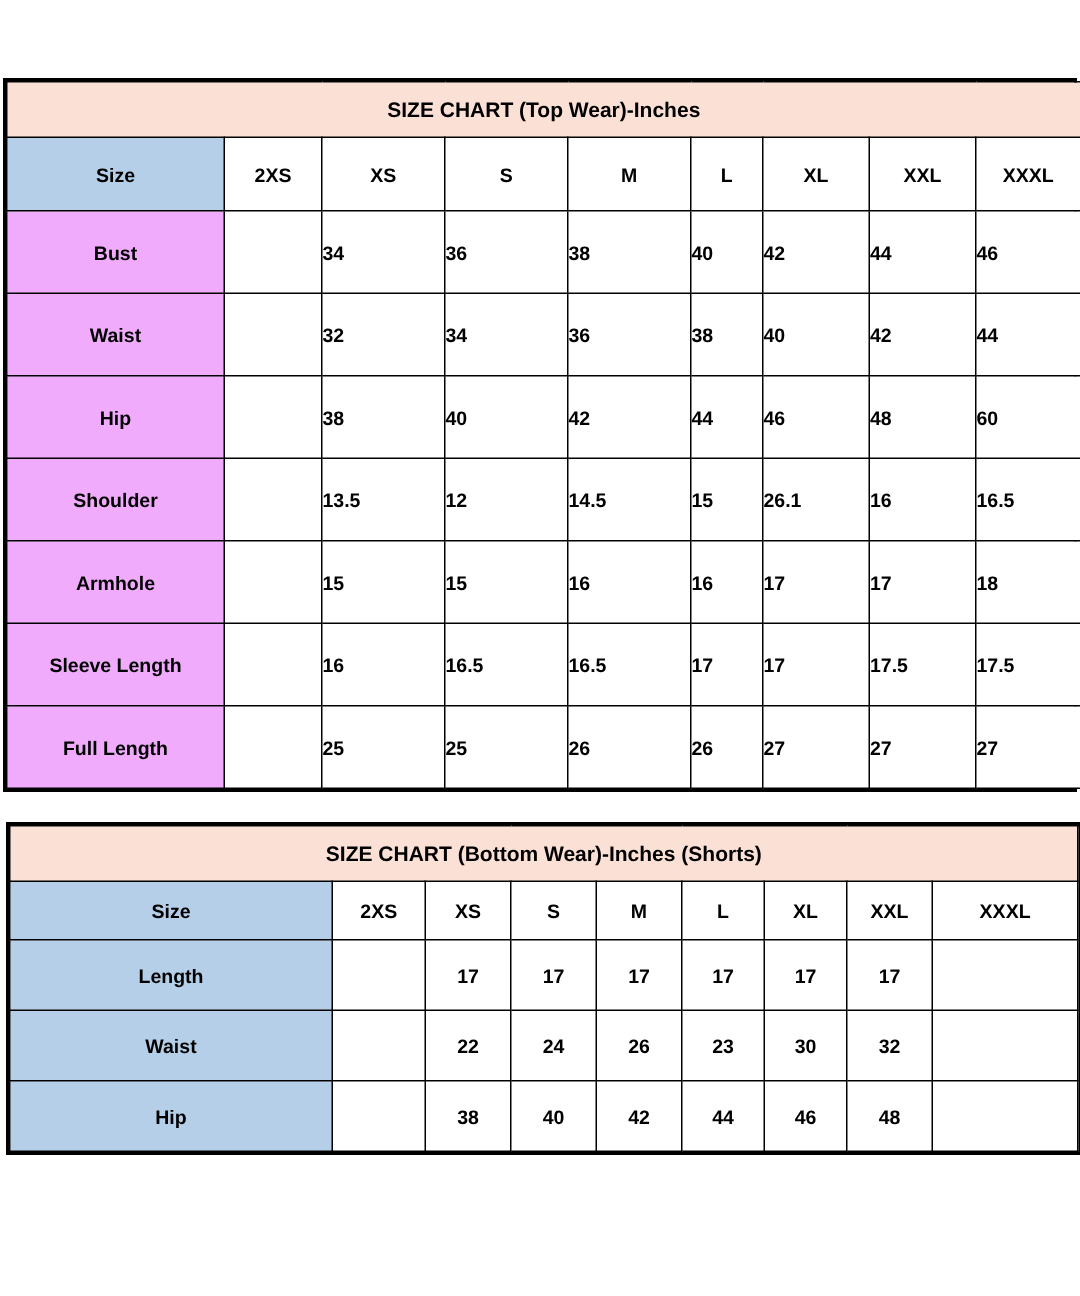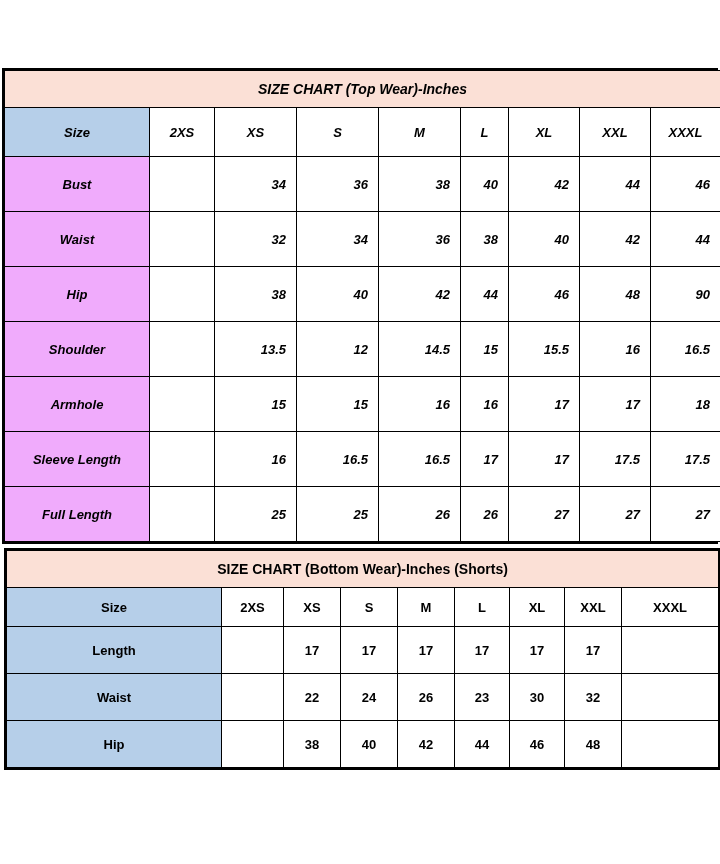--- a/index.html
+++ b/index.html
@@ -21,23 +21,22 @@
     box-sizing: border-box;
     padding: 0;
   }
   .chart-block {
     box-sizing: border-box;
     border: 2px solid #000;
   }
   .chart-top {
     position: absolute;
     left: 2px;
-    top: 68px;
+    top: 52px;
     width: 716px;
-    font-style: italic;
   }
   .chart-bottom {
     position: absolute;
     left: 4px;
     top: 548px;
     width: 716px;
   }
   table {
     border-collapse: collapse;
     width: 100%;
@@ -68,21 +67,21 @@
   }
   .chart-top tbody td {
     height: 54px;
   }
   .chart-top .rowlabel {
     background: #f0abfc;
     text-align: center;
   }
   .chart-top .val {
     background: #ffffff;
-    text-align: right;
+    text-align: left;
     padding-right: 10px;
     font-weight: bold;
   }
   .chart-top .empty {
     background: #ffffff;
   }
   
   .chart-bottom .hdr td {
     background: #b6cfe9;
     height: 38px;
@@ -166,30 +165,30 @@
         </tr>
         <tr>
           <td class="rowlabel">Hip</td>
           <td class="empty"></td>
           <td class="val">38</td>
           <td class="val">40</td>
           <td class="val">42</td>
           <td class="val">44</td>
           <td class="val">46</td>
           <td class="val">48</td>
-          <td class="val">90</td>
+          <td class="val">60</td>
         </tr>
         <tr>
           <td class="rowlabel">Shoulder</td>
           <td class="empty"></td>
           <td class="val">13.5</td>
           <td class="val">12</td>
           <td class="val">14.5</td>
           <td class="val">15</td>
-          <td class="val">15.5</td>
+          <td class="val">26.1</td>
           <td class="val">16</td>
           <td class="val">16.5</td>
         </tr>
         <tr>
           <td class="rowlabel">Armhole</td>
           <td class="empty"></td>
           <td class="val">15</td>
           <td class="val">15</td>
           <td class="val">16</td>
           <td class="val">16</td>

